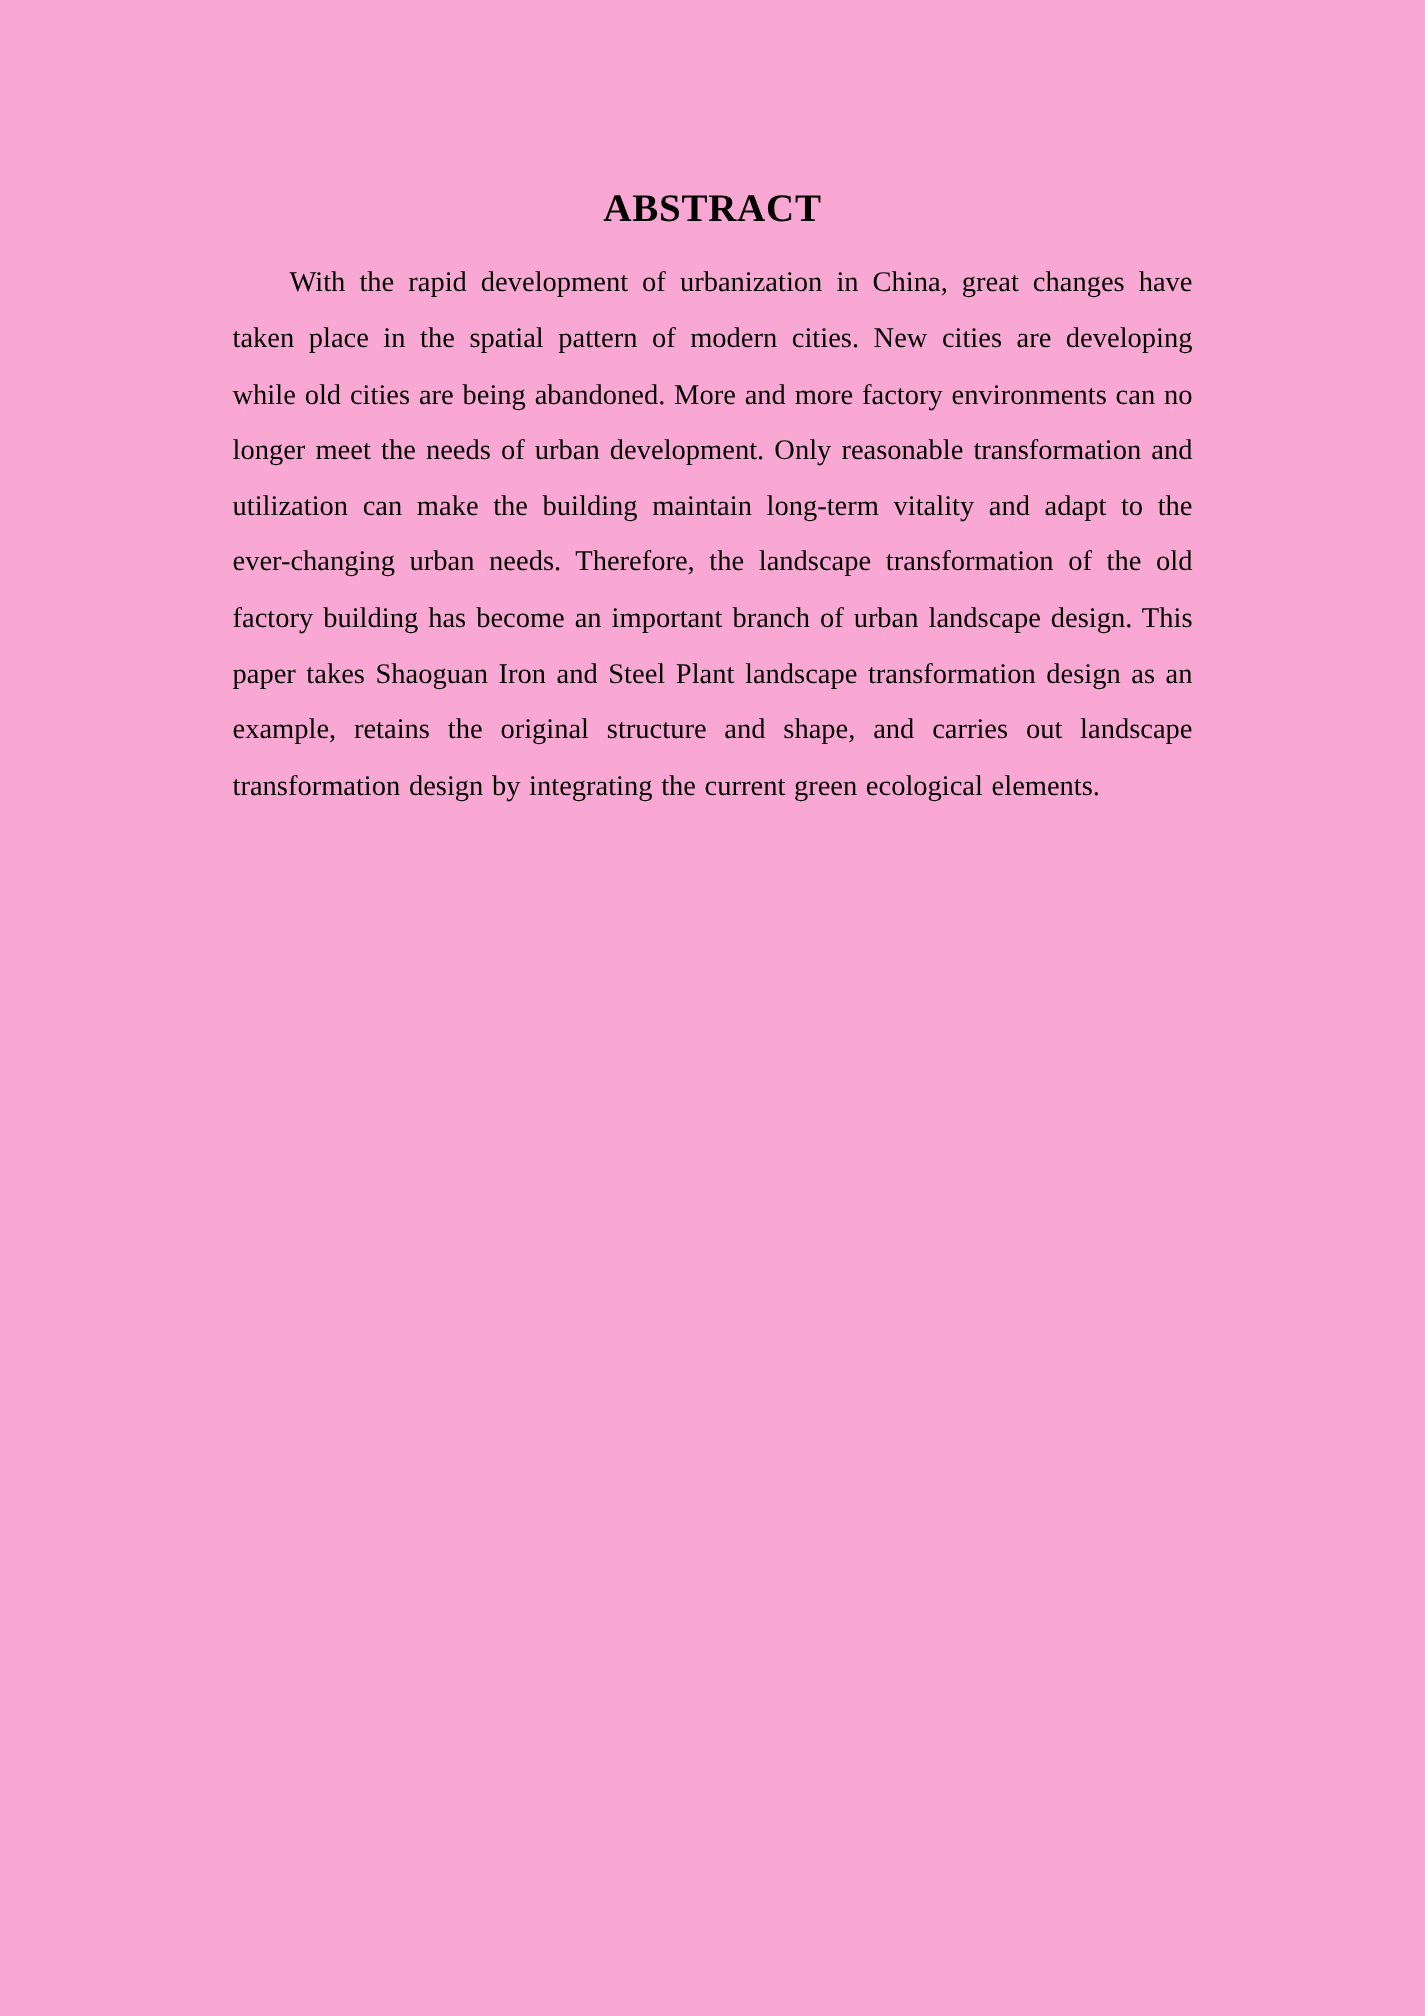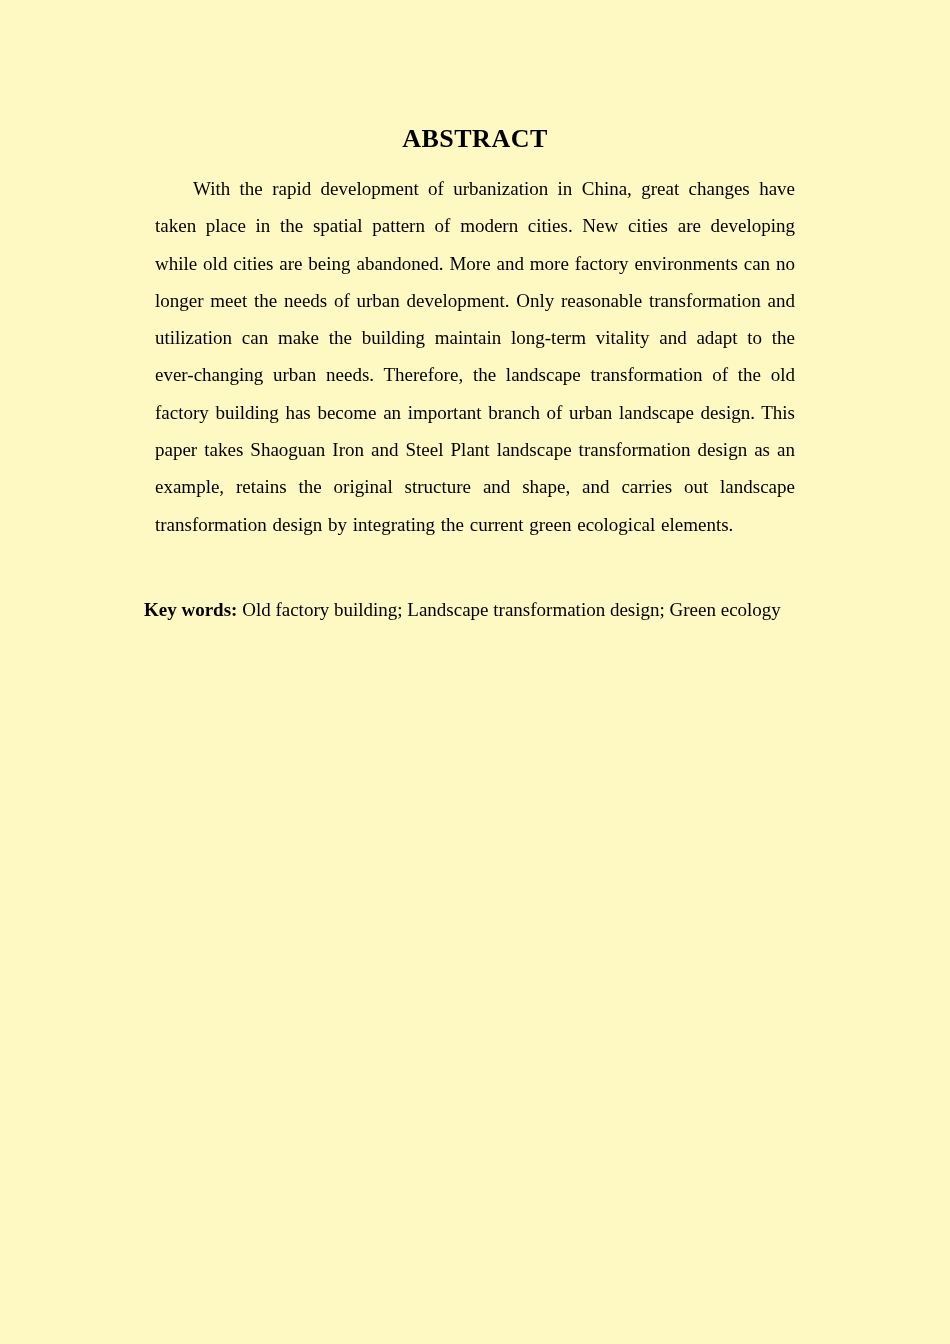--- a/index.html
+++ b/index.html
@@ -13,21 +13,21 @@
     font-family: "Liberation Serif", "DejaVu Serif", serif;
     color: #000000;
     position: relative;
     overflow: hidden;
   }
   .page {
     box-sizing: border-box;
     width: 950px;
     height: 1344px;
     padding: 123px 144px 0 144px;
-    background: #fef9c3;
+    background: #f9a8d4;
   }
   .abstract-title {
     margin: 0 0 16px 0;
     text-align: center;
     font-size: 26px;
     line-height: 31px;
     font-weight: bold;
     letter-spacing: 0.5px;
   }
   .abstract-body {
@@ -49,16 +49,13 @@
   }
 </style>
 </head>
 <body>
 
 <div class="page">
   <h1 class="abstract-title">ABSTRACT</h1>
 
   <p class="abstract-body">With the rapid development of urbanization in China, great changes have taken place in the spatial pattern of modern cities. New cities are developing while old cities are being abandoned. More and more factory environments can no longer meet the needs of urban development. Only reasonable transformation and utilization can make the building maintain long-term vitality and adapt to the ever-changing urban needs. Therefore, the landscape transformation of the old factory building has become an important branch of urban landscape design. This paper takes Shaoguan Iron and Steel Plant landscape transformation design as an example, retains the original structure and shape, and carries out landscape transformation design by integrating the current green ecological elements.</p>
 
-  <p class="keywords-line">
-    <span class="keywords-label">Key words:</span><span> Old factory building; Landscape transformation design; Green ecology</span>
-  </p>
 </div>
 
 </body></html>

